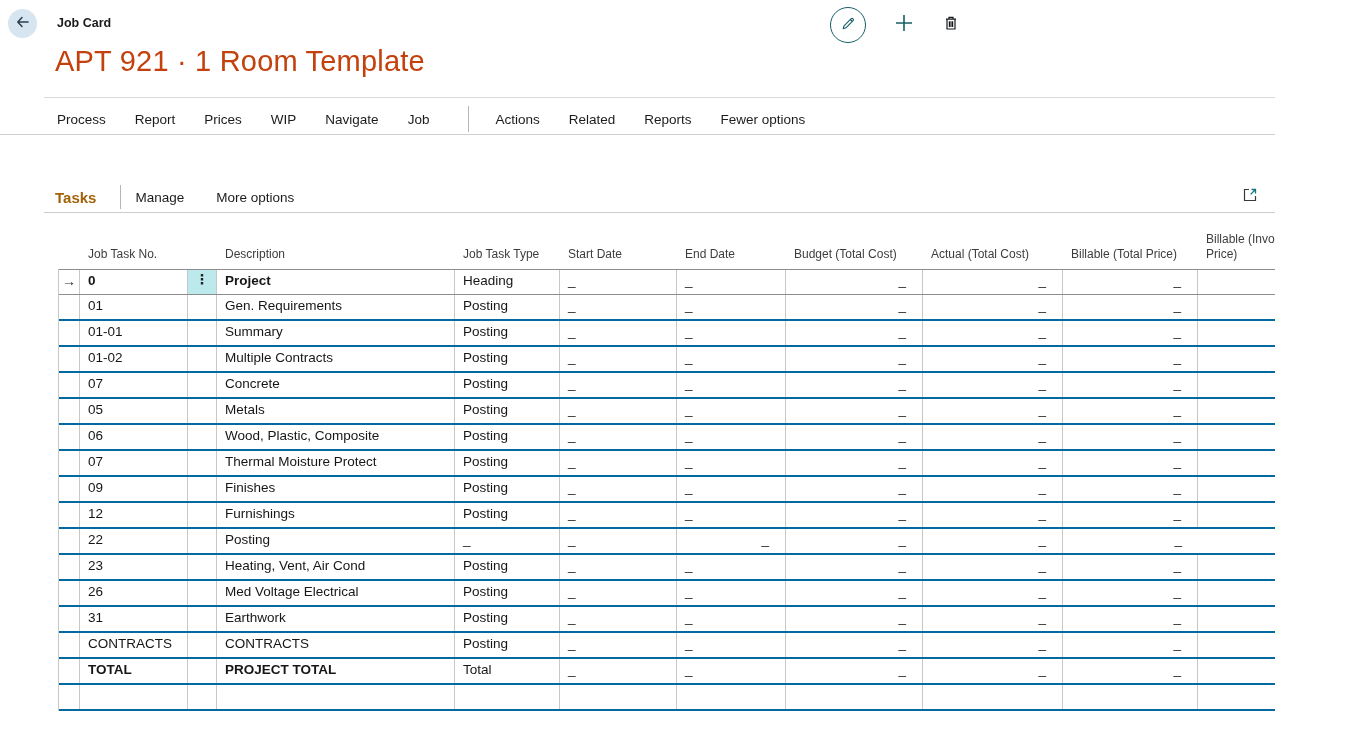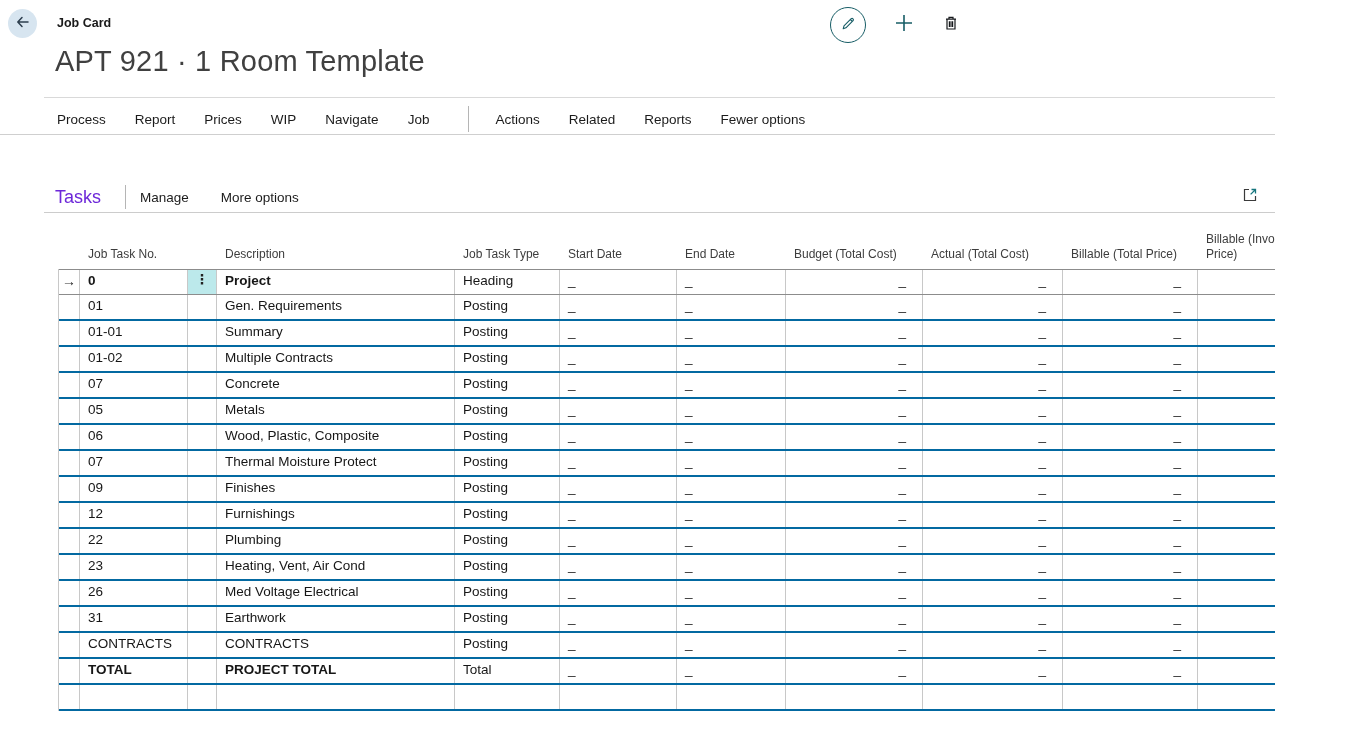--- a/index.html
+++ b/index.html
@@ -4,40 +4,40 @@
 <style>
   * { margin:0; padding:0; box-sizing:border-box; }
   html,body { background:#fff; }
   body { font-family:"Liberation Sans","DejaVu Sans",sans-serif; color:#1c1c1c; }
   #app { position:relative; width:1275px; height:737px; background:#fff; overflow:hidden; }
 
   
   .back-btn { position:absolute; left:8px; top:9px; width:29px; height:29px; border-radius:50%;
               background:#d7e5f0; display:flex; align-items:center; justify-content:center; cursor:pointer; }
   .page-caption { position:absolute; left:57px; top:16px; font-size:12.5px; font-weight:700; color:#1a1a1a; }
-  .page-title { position:absolute; left:55px; top:45px; font-size:29px; font-weight:300; color:#404040; letter-spacing:.2px; }
+  .page-title { position:absolute; left:55px; top:45px; font-size:29px; font-weight:300; color:#c2410c; letter-spacing:.2px; }
 
   .toolbar { position:absolute; left:830px; top:6px; height:38px; display:flex; align-items:center; gap:28px; }
   .tb-btn { display:flex; align-items:center; justify-content:center; cursor:pointer; }
   .pencil-circle { width:36px; height:36px; border:1.4px solid #175d66; border-radius:50%; }
 
   .divider { position:absolute; height:1px; background:#d9d9d9; }
   .divider-title { left:44px; right:0; top:97px; }
   .divider-ribbon { left:0; right:0; top:134px; background:#cfcfcf; }
   .divider-tasks { left:44px; width:1294px; top:212px; background:#cccccc; }
 
   
   .ribbon { position:absolute; left:57px; top:106px; height:26px; display:flex; align-items:center; font-size:13.5px; color:#1b1b1b; }
   .ribbon .item { margin-right:29px; cursor:pointer; white-space:nowrap; }
   .vsep { width:1px; height:24px; background:#b5b5b5; margin:0 14px 0 6px; }
   .vsep2 { width:1px; height:26px; background:#b5b5b5; margin:0 26px 0 10px; }
 
   
   .tasks-bar { position:absolute; left:55px; top:184px; height:26px; display:flex; align-items:center; font-size:13.5px; }
-  .tasks-title { font-size:18px; font-weight:400; color:#6d28d9; margin-right:18px; }
+  .tasks-title { font-size:15px; font-weight:700; color:#a16207; margin-right:18px; }
   .tasks-bar .item { margin-right:32px; cursor:pointer; }
   .expand-btn { position:absolute; right:16px; top:186px; width:17px; height:17px; cursor:pointer; }
 
   
   .grid { position:absolute; left:58px; width:1281px; }
   .row { display:grid; grid-template-columns:22px 108px 29px 238px 105px 117px 109px 137px 140px 135px 140px; }
 
   .thead { top:228px; height:40px; align-items:end; }
   .th { font-size:12px; color:#3d3d3d; padding:0 6px 6px 8px; line-height:1.25; white-space:nowrap; }
   .th.num { text-align:left; padding-right:14px; white-space:normal; }
@@ -270,21 +270,20 @@
         <div class="td">_</div>
         <div class="td num">_</div>
         <div class="td num">_</div>
         <div class="td num">_</div>
         <div class="td num">_</div>
       </div>
       <div class="trow">
         <div class="td center"></div>
         <div class="td">22</div>
         <div class="td center"></div>
-        <div class="td">Plumbing</div>
         <div class="td">Posting</div>
         <div class="td">_</div>
         <div class="td">_</div>
         <div class="td num">_</div>
         <div class="td num">_</div>
         <div class="td num">_</div>
         <div class="td num">_</div>
       </div>
       <div class="trow">
         <div class="td center"></div>

